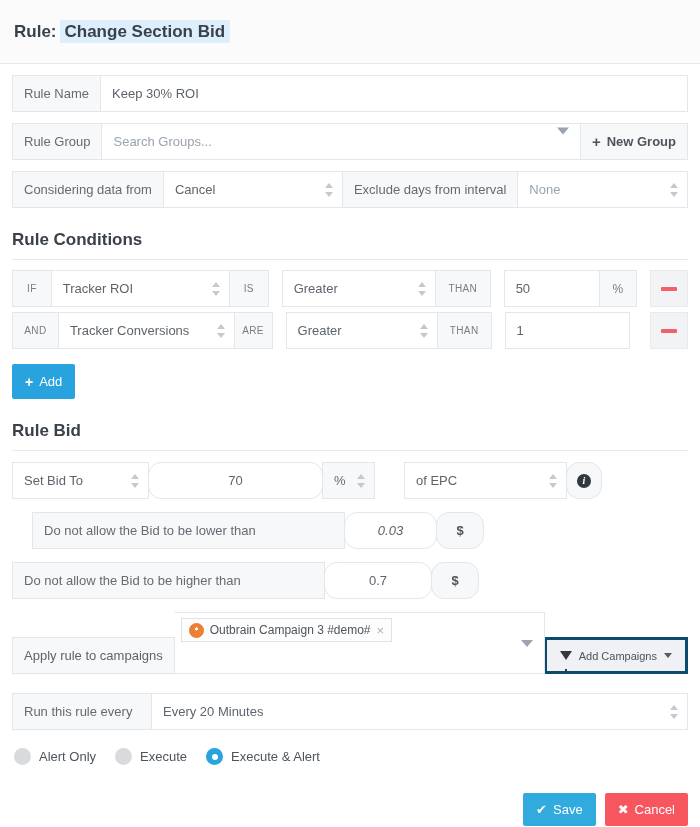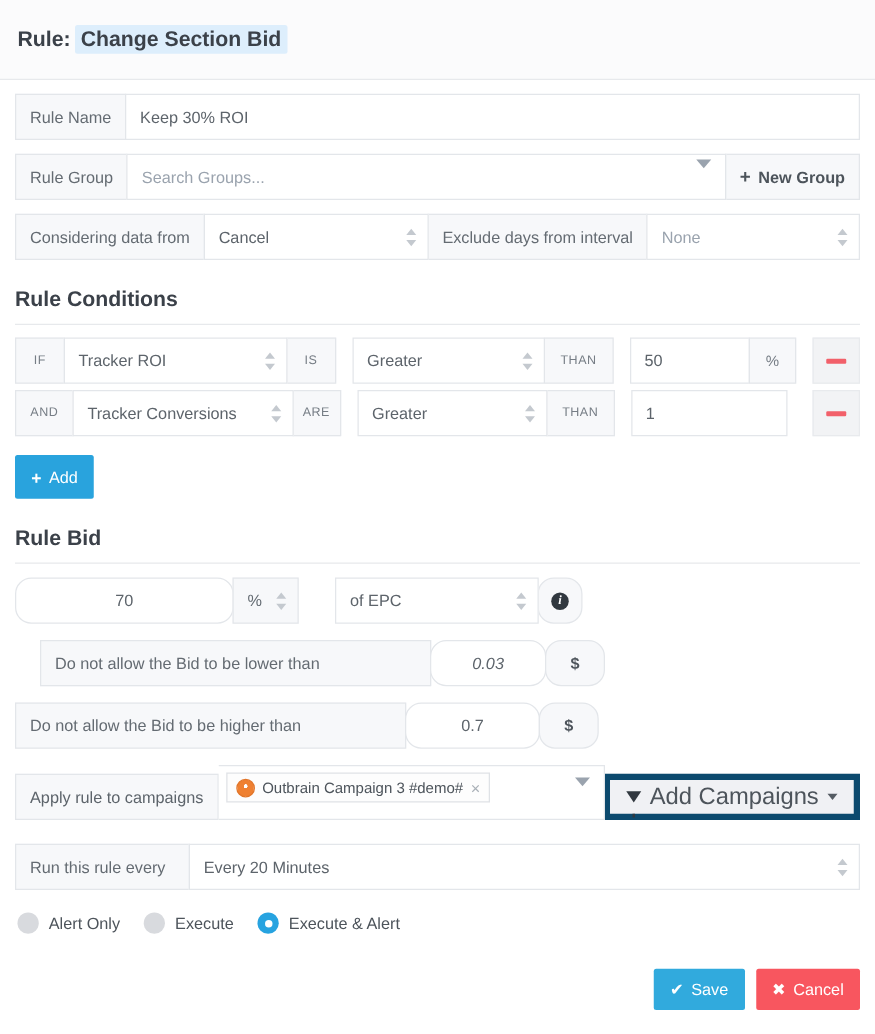--- a/index.html
+++ b/index.html
@@ -116,42 +116,42 @@
   
   .camp-row{ display:flex; align-items:flex-end; margin-top:13px; }
   .camp-label{
     border:1px solid #e3e6ea; background:#f7f8fa;
     height:37px; display:flex;align-items:center;
     padding:0 11px; color:#5d646b;
   }
   .camp-box{
     flex:1 1 auto; min-width:0;
     border:1px solid #e3e6ea; border-left:none;
-    background:#fff; height:44px;
+    background:#fff; height:62px;
     padding:5px 6px; position:relative;
   }
   .chip{
     display:inline-flex; align-items:center; gap:6px;
     border:1px solid #dfe2e6; background:#fdfdfd;
     height:24px; padding:0 7px; font-size:12px; color:#4d545b;
     max-width:100%;
   }
   .ob{
     width:15px;height:15px;border-radius:50%;
     background:radial-gradient(circle at 50% 38%, #fdfdfd 0 14%, #ef8031 16% 100%);
     border:1px solid #e2762a; flex:none;
   }
   .chip-x{ color:#a9b0b7; font-size:13px; line-height:1; }
   .camp-chev{ position:absolute; right:11px; bottom:11px; }
   .btn-campaigns{
     margin-left:-1px;
-    border:5px solid #0c4a6e; background:#f0f1f4;
+    border:3px solid #0c4a6e; background:#f0f1f4;
     height:37px; padding:0 13px;
     display:flex;align-items:center;gap:7px;
-    color:#4d545b; font-size:19px; cursor:pointer; flex:none;
+    color:#4d545b; font-size:11px; cursor:pointer; flex:none;
   }
   .funnel{ width:0;height:0;border-left:6px solid transparent;border-right:6px solid transparent;border-top:9px solid #31383f; position:relative; }
   .funnel:after{ content:""; position:absolute; left:-1px; top:9px; width:2px; height:3px; background:#31383f; }
 
   
   .radios{ display:flex; align-items:center; gap:19px; margin-top:18px; padding-left:2px; }
   .radio{ display:flex; align-items:center; gap:8px; cursor:pointer; }
   .dot{ width:17px;height:17px;border-radius:50%;background:#d8dade; flex:none; }
   .dot.on{ background:#27a3e0; display:flex;align-items:center;justify-content:center; }
   .dot.on:after{ content:""; width:6px;height:6px;border-radius:50%;background:#fff; }
@@ -272,20 +272,27 @@
 
   <button class="btn btn-add">
     <span style="font-size:14px;font-weight:bold;">+</span>
     <span>Add</span>
   </button>
 
   
   <div class="sect">Rule Bid</div>
 
   <div class="row">
+    <div class="cell sel" style="width:137px;">
+      <span>Set Bid To</span>
+      <span class="spin">
+          <i></i>
+          <i></i>
+        </span>
+    </div>
     <div class="cell center" style="width:175px;">70</div>
     <div class="cell addon sel" style="width:53px;padding:0 0 0 11px;">
       <span>%</span>
       <span class="spin">
           <i></i>
           <i></i>
         </span>
     </div>
     <div class="gap" style="width:29px;"></div>
     <div class="cell sel" style="width:163px;">

